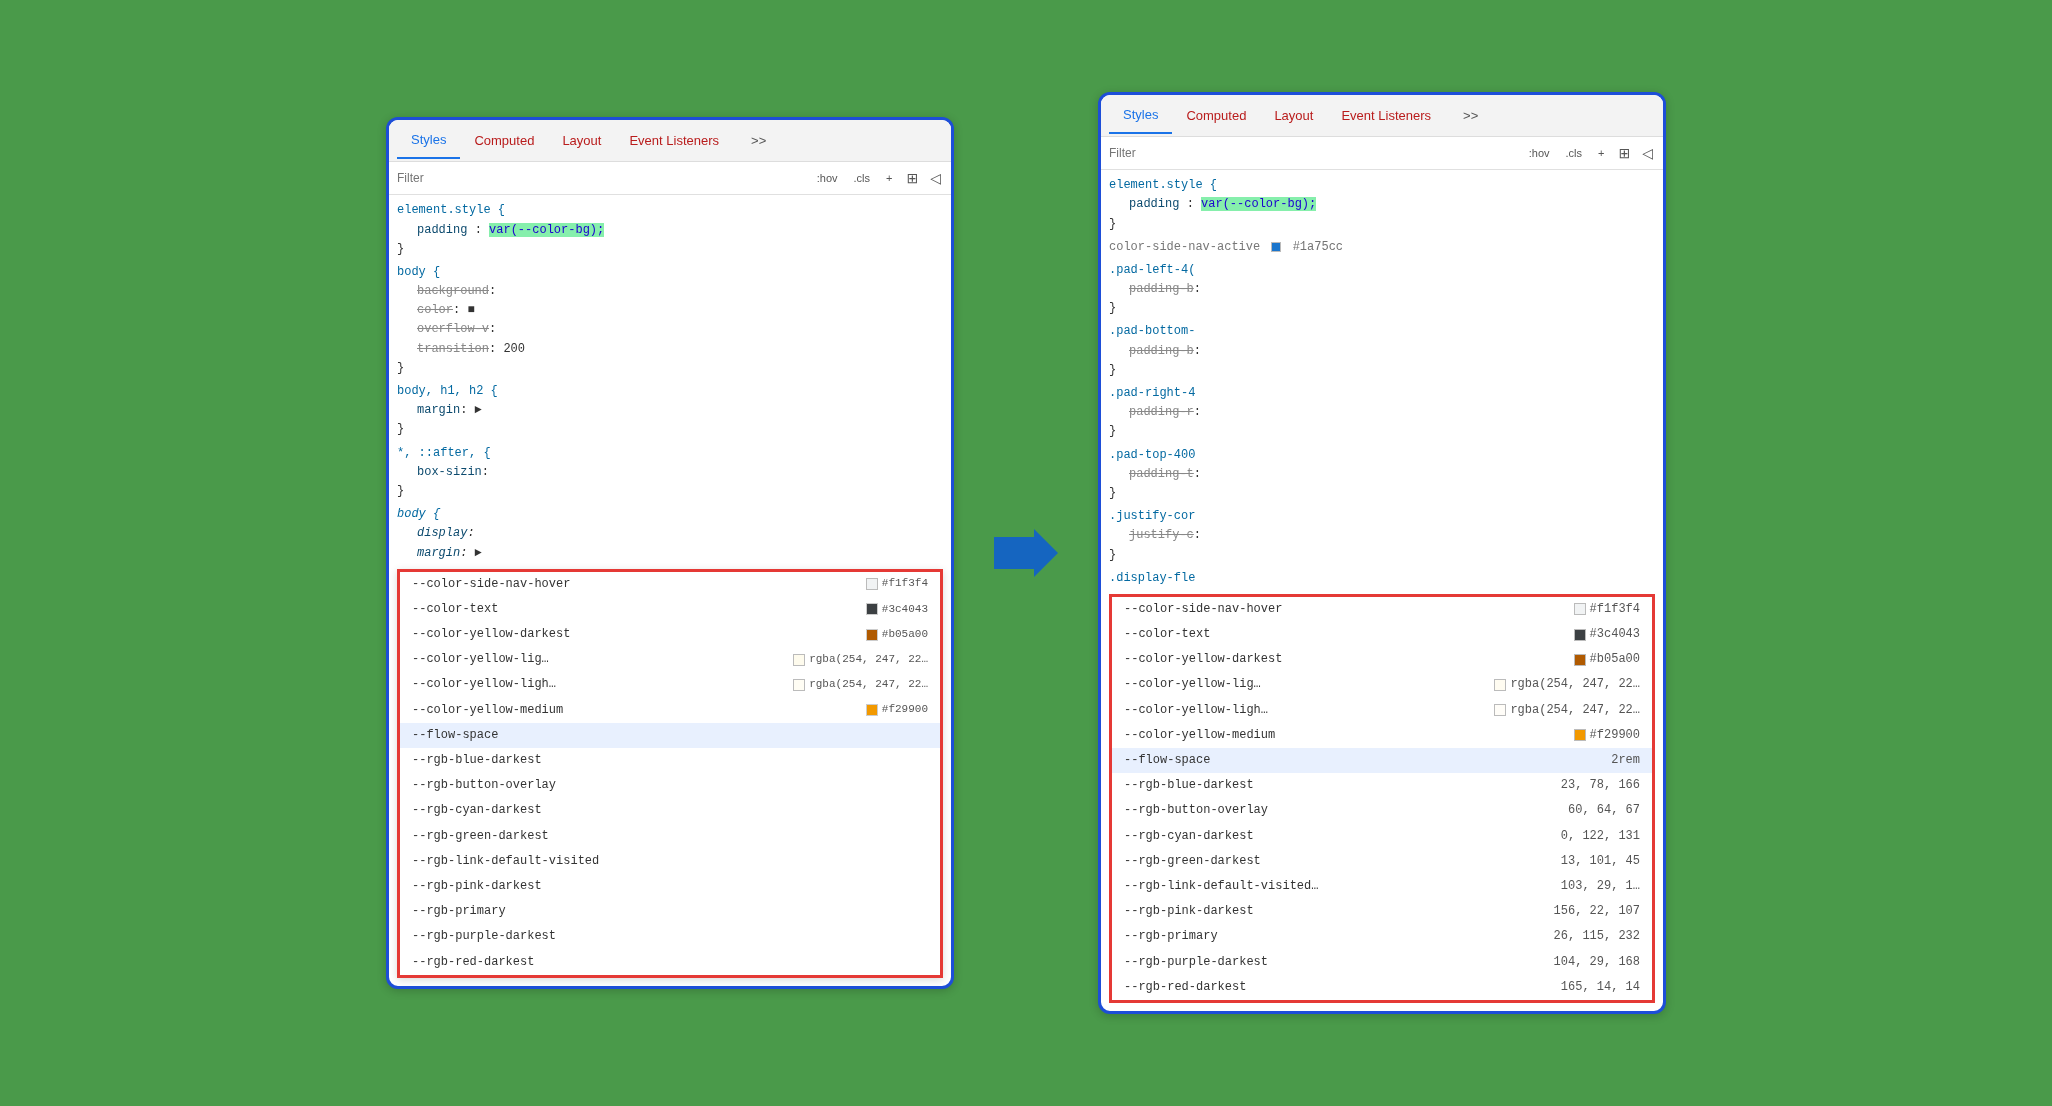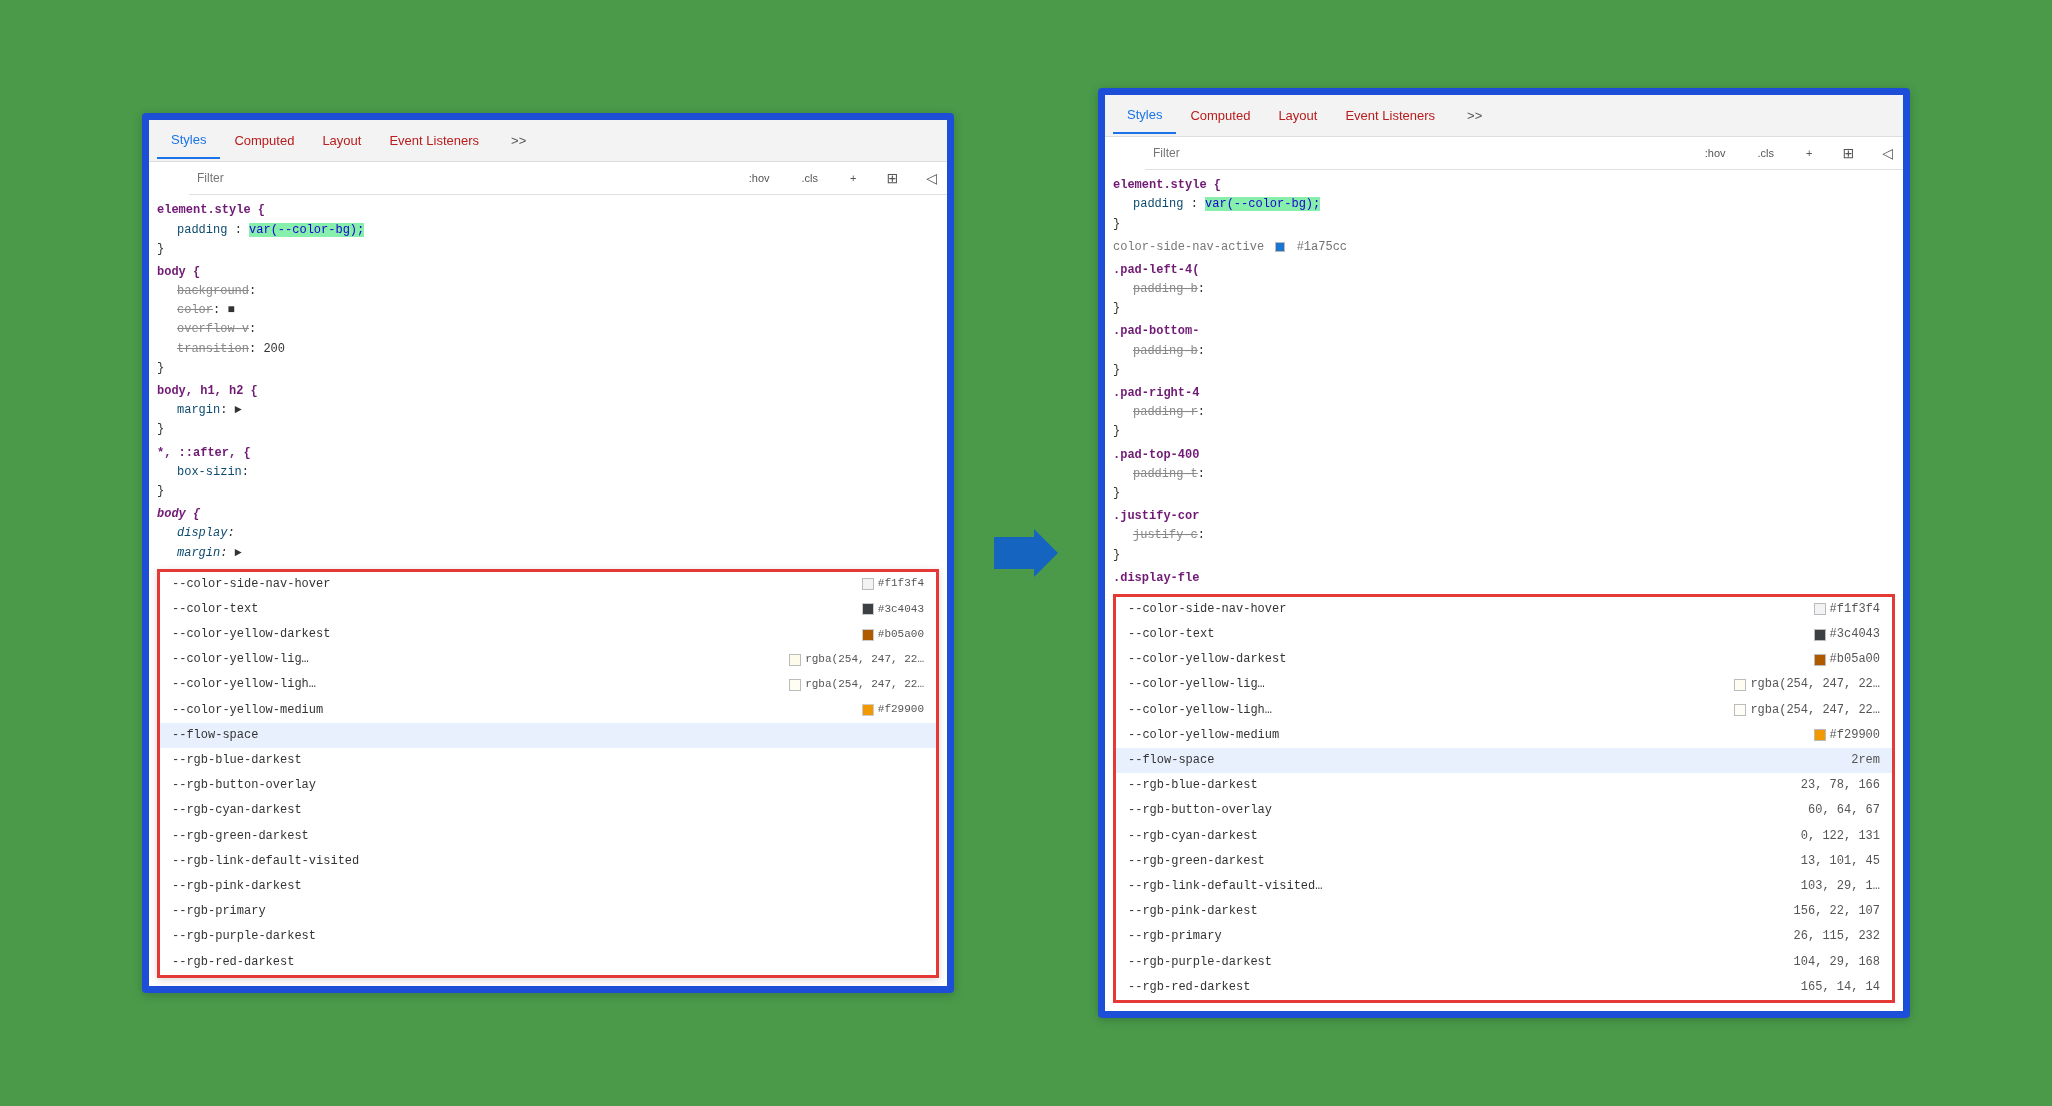--- a/index.html
+++ b/index.html
@@ -12,23 +12,23 @@
       font-family: -apple-system, BlinkMacSystemFont, 'Segoe UI', sans-serif;
       padding: 40px;
     }
     .container {
       display: flex;
       align-items: center;
       gap: 40px;
     }
     .devtools-panel {
       background: #ffffff;
-      border: 7px solid #1d4ed8;
-      border-radius: 4px;
-      width: 812px;
+      border: 3px solid #1d4ed8;
+      border-radius: 12px;
+      width: 568px;
       min-height: 760px;
       overflow: hidden;
       box-shadow: 0 2px 10px rgba(0,0,0,0.2);
     }
     .tabs-bar {
       display: flex;
       align-items: center;
       border-bottom: 1px solid #ddd;
       background: #f3f3f3;
       padding: 0 8px;
@@ -52,22 +52,21 @@
       font-size: 13px;
       color: #555;
       cursor: pointer;
     }
     .filter-bar {
       display: flex;
       align-items: center;
       padding: 6px 8px;
       border-bottom: 1px solid #e0e0e0;
       background: #fff;
-      gap: 24px;
-      margin-left: 40px;
+      gap: 8px;
     }
     .filter-input {
       flex: 1;
       border: none;
       outline: none;
       font-size: 12px;
       color: #333;
       background: transparent;
     }
     .filter-btn {
@@ -90,22 +89,21 @@
       line-height: 1.6;
       color: #333;
       padding: 4px 0;
       overflow: hidden;
       position: relative;
     }
     .style-rule {
       padding: 2px 8px;
     }
     .rule-selector {
-      color: #701a75;
-      font-weight: bold;
+      color: #0369a1;
     }
     .prop-name {
       color: #0c4a6e;
     }
     .prop-value {
       color: #1c00cf;
     }
     .brace {
       color: #333;
     }

